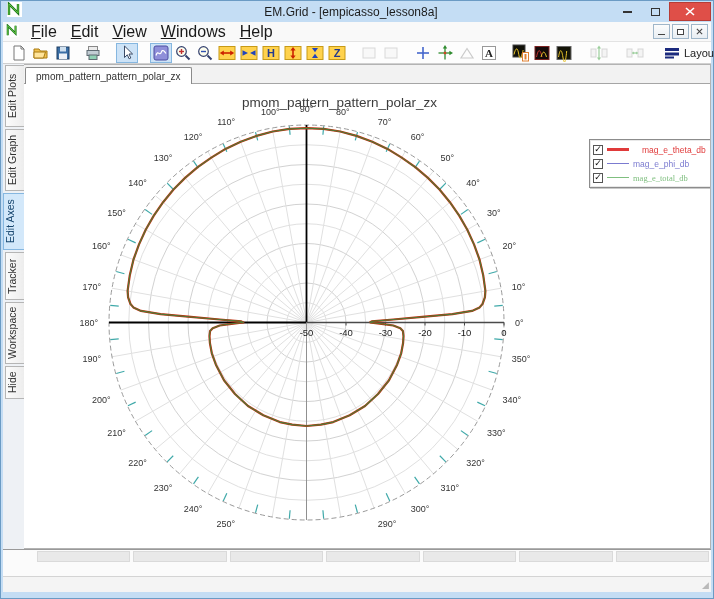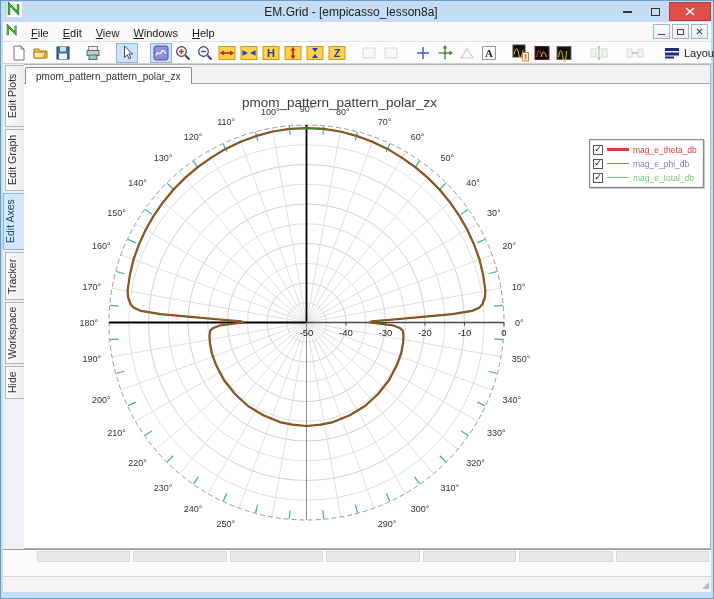--- a/index.html
+++ b/index.html
@@ -11,21 +11,21 @@
   .titlebar .appicon{margin-left:4px;}
   .title-text{position:absolute;left:0;right:12px;text-align:center;font-size:12px;color:#1c1c1c;}
   .wincontrols{margin-left:auto;display:flex;align-items:center;height:100%;z-index:2;}
   .wbtn{width:28px;height:19px;display:flex;align-items:center;justify-content:center;cursor:default;}
   .wbtn .bar{width:9px;height:0;border-bottom:2px solid #333;}
   .wbtn .box{width:9px;height:8px;border:1px solid #333;}
   .wbtn.close{width:42px;background:#df4f48;border:1px solid #b73c36;}
   
   .menubar{height:20px;background:#f9f9f9;display:flex;align-items:center;border-bottom:1px solid #e3e3e3;flex:0 0 20px;}
   .menubar .appicon{margin:0 5px 0 3px;}
-  .menu-item{font-size:11px;color:#1a1a1a;padding:2px 7px;cursor:default;}
+  .menu-item{font-size:16px;color:#1a1a1a;padding:2px 7px;cursor:default;}
   .menu-item u{text-decoration:underline;}
   .mdi-controls{margin-left:auto;display:flex;gap:2px;margin-right:3px;}
   .mdibtn{width:17px;height:15px;border:1px solid #9fb6c9;background:linear-gradient(#fcfcfc,#e8eef3);
           display:flex;align-items:center;justify-content:center;font-size:9px;color:#444;}
   .mdibtn .bar{width:7px;height:0;border-bottom:1px solid #444;margin-top:6px;}
   .mdibtn .rst{width:7px;height:6px;border:1px solid #444;position:relative;background:#fff;}
   .mdibtn .rst:before{content:"";position:absolute;left:2px;top:-3px;width:7px;height:6px;border:1px solid #444;z-index:-1;}
   
   .toolbar{height:22px;background:#fdfdfd;border-bottom:1px solid #d0d0d0;display:flex;align-items:center;padding-left:5px;flex:0 0 22px;}
   .tbtn{width:22px;height:20px;display:flex;align-items:center;justify-content:center;border:1px solid transparent;cursor:default;flex:0 0 auto;}
@@ -446,31 +446,31 @@
             <text x="478.42591143386187" y="318.8111998834019" text-anchor="start" font-size="9" fill="#333333" font-family="Liberation Sans,sans-serif">340°</text>
             <text x="487.83241650304535" y="278.2056450435552" text-anchor="start" font-size="9" fill="#333333" font-family="Liberation Sans,sans-serif">350°</text>
             <path d="M345.7 238.5L347.7 237.4L369.3 235.5L400.9 232.7L428.4 230.1L448.0 226.9L455.6 223.4L458.5 220.0L460.9 213.4L461.4 206.9L459.2 191.2L455.5 175.5L450.0 160.4L443.3 145.7L435.2 131.6L425.9 118.2L415.5 105.5L403.9 93.9L391.3 83.2L377.7 73.6L363.5 64.9L348.3 57.7L332.5 51.9L316.2 47.5L299.4 44.9L282.5 44.2L265.6 44.9L248.8 47.5L232.5 51.9L216.7 57.7L201.5 64.9L187.3 73.6L173.7 83.2L161.1 93.9L149.5 105.5L139.1 118.2L129.8 131.6L121.7 145.7L115.0 160.4L109.5 175.5L105.8 191.2L103.6 206.9L104.1 213.4L106.5 220.0L109.4 223.4L117.0 226.9L136.6 230.1L164.1 232.7L195.7 235.5L217.3 237.4L219.3 238.5L207.5 239.8L195.7 241.5L188.7 244.2L186.1 246.9L185.5 252.1L185.9 259.0L187.8 269.3L191.9 280.7L200.0 296.3L211.0 310.0L224.0 322.0L239.3 331.2L255.8 338.1L268.2 340.6L282.5 342.0L296.8 340.6L309.2 338.1L325.7 331.2L341.0 322.0L354.0 310.0L365.0 296.3L373.1 280.7L377.2 269.3L379.1 259.0L379.5 252.1L378.9 246.9L376.3 244.2L369.3 241.5L357.5 239.8L345.7 238.5" fill="none" stroke="#c22f0e" stroke-width="2.2" stroke-linejoin="round"></path>
             <path d="M345.7 238.5L347.7 237.4L369.3 235.5L400.9 232.7L428.4 230.1L448.0 226.9L455.6 223.4L458.5 220.0L460.9 213.4L461.4 206.9L459.2 191.2L455.5 175.5L450.0 160.4L443.3 145.7L435.2 131.6L425.9 118.2L415.5 105.5L403.9 93.9L391.3 83.2L377.7 73.6L363.5 64.9L348.3 57.7L332.5 51.9L316.2 47.5L299.4 44.9L282.5 44.2L265.6 44.9L248.8 47.5L232.5 51.9L216.7 57.7L201.5 64.9L187.3 73.6L173.7 83.2L161.1 93.9L149.5 105.5L139.1 118.2L129.8 131.6L121.7 145.7L115.0 160.4L109.5 175.5L105.8 191.2L103.6 206.9L104.1 213.4L106.5 220.0L109.4 223.4L117.0 226.9L136.6 230.1L164.1 232.7L195.7 235.5L217.3 237.4L219.3 238.5L207.5 239.8L195.7 241.5L188.7 244.2L186.1 246.9L185.5 252.1L185.9 259.0L187.8 269.3L191.9 280.7L200.0 296.3L211.0 310.0L224.0 322.0L239.3 331.2L255.8 338.1L268.2 340.6L282.5 342.0L296.8 340.6L309.2 338.1L325.7 331.2L341.0 322.0L354.0 310.0L365.0 296.3L373.1 280.7L377.2 269.3L379.1 259.0L379.5 252.1L378.9 246.9L376.3 244.2L369.3 241.5L357.5 239.8L345.7 238.5" fill="none" stroke="#4c7a38" stroke-width="1.1" stroke-linejoin="round"></path>
             <text x="315.5" y="23" text-anchor="middle" font-size="13.5" fill="#3c3c3c" font-family="Liberation Sans,sans-serif">pmom_pattern_pattern_polar_zx</text>
           </svg>
         <div class="legend" style="left:565px;top:55px;" id="legend">
             <div class="leg-row">
               <span class="leg-check">✓</span>
               <span class="leg-line" style="height: 3px; background: rgb(224, 58, 58);"></span>
-              <span class="leg-label" style="color: rgb(224, 58, 58);">mag_e_theta_db</span>
+              <span class="leg-label" style="color: rgb(224, 58, 58); margin-left: 9px;">mag_e_theta_db</span>
             </div>
             <div class="leg-row">
               <span class="leg-check">✓</span>
               <span class="leg-line" style="height: 1px; background: rgb(123, 123, 208);"></span>
               <span class="leg-label" style="color: rgb(123, 123, 208);">mag_e_phi_db</span>
             </div>
             <div class="leg-row">
               <span class="leg-check">✓</span>
               <span class="leg-line" style="height: 1px; background: rgb(127, 191, 127);"></span>
-              <span class="leg-label" style="color: rgb(127, 191, 127);">mag_e_total_db</span>
+              <span class="leg-label" style="color: rgb(127, 191, 127); font-family: Liberation Serif, serif;">mag_e_total_db</span>
             </div>
           </div>
       </div>
     </div>
   </div>
 
   <div class="readout">
     <div class="ro-cells" id="ro-cells">
         <div></div>
         <div></div>

